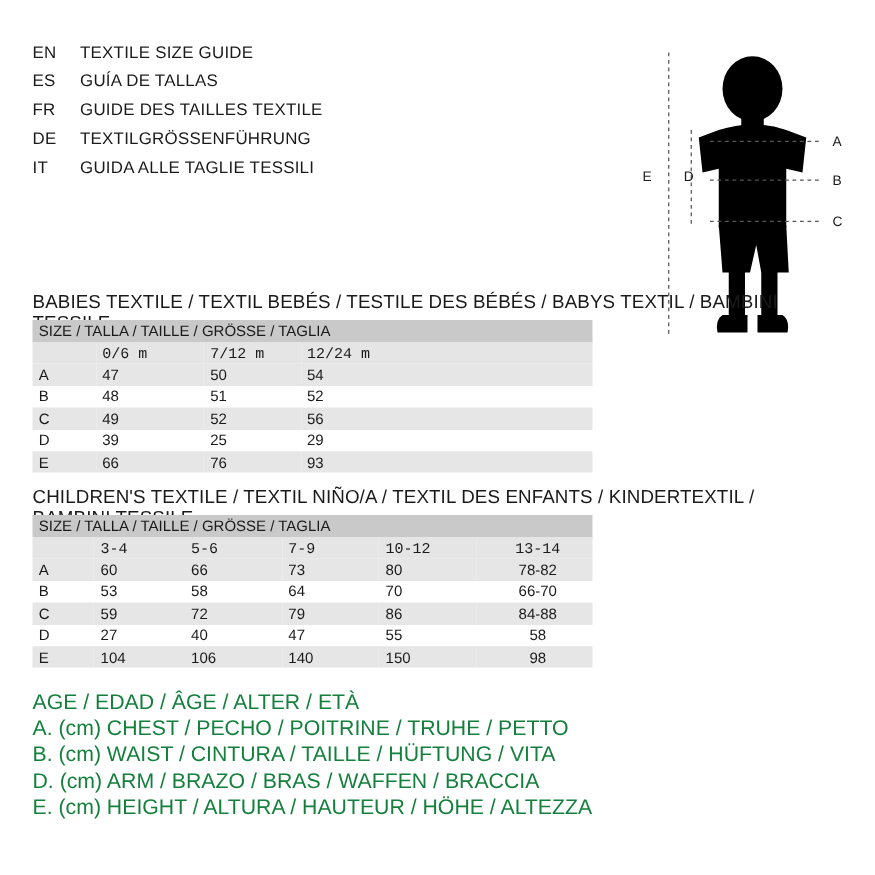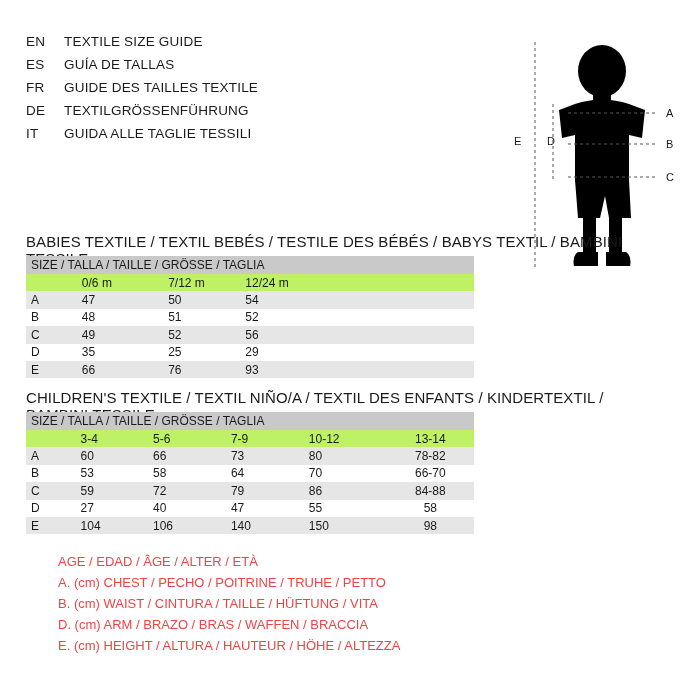--- a/index.html
+++ b/index.html
@@ -86,21 +86,22 @@
     height: 17.4px;
     font-weight: normal;
     vertical-align: middle;
   }
   table .size-header-row th {
     background: #c9c9c9;
     font-size: 12px;
     height: 18px;
   }
   table .sub-header-row td {
-    background: #bef264;
+    background: #e5e5e5;
+    font-family: Liberation Mono, monospace;
   }
   table tr.shade td {
     background: #e6e6e6;
   }
   table tr.plain td {
     background: #ffffff;
   }
   td.col-label {
     width: 48px;
   }
@@ -112,24 +113,23 @@
   #children-table td.c2 { width: 78px; }
   #children-table td.c3 { width: 78px; }
   #children-table td.c4 { width: 78px; }
   #children-table td.c5 { width: 94px; text-align: center; }
 
   
   .legend {
     position: absolute;
     left: 26px;
     top: 551px;
-    font-size: 13px;
+    font-size: 17px;
     line-height: 21px;
-    color: #ef4444;
-    margin-left: 32px;
+    color: #15803d;
   }
   .legend div { height: 21px; }
 </style>
 </head>
 <body>
 
 <div class="page">
 
   <div class="lang-block">
     <div class="lang-row">
@@ -221,21 +221,21 @@
         <td class="c3">52</td>
       </tr>
       <tr class="shade">
         <td class="col-label">C</td>
         <td class="c1">49</td>
         <td class="c2">52</td>
         <td class="c3">56</td>
       </tr>
       <tr class="plain">
         <td class="col-label">D</td>
-        <td class="c1">35</td>
+        <td class="c1">39</td>
         <td class="c2">25</td>
         <td class="c3">29</td>
       </tr>
       <tr class="shade">
         <td class="col-label">E</td>
         <td class="c1">66</td>
         <td class="c2">76</td>
         <td class="c3">93</td>
       </tr>
     </tbody>

